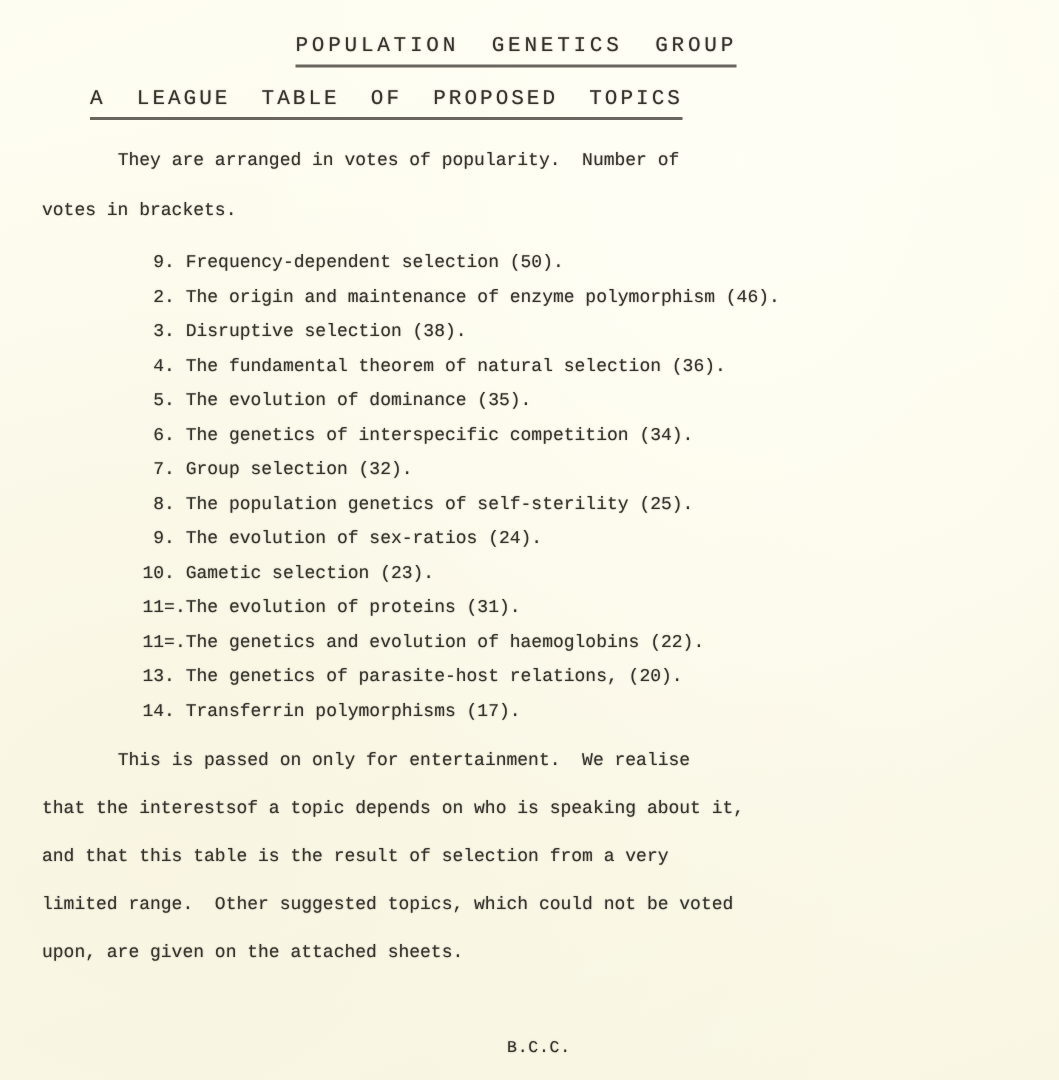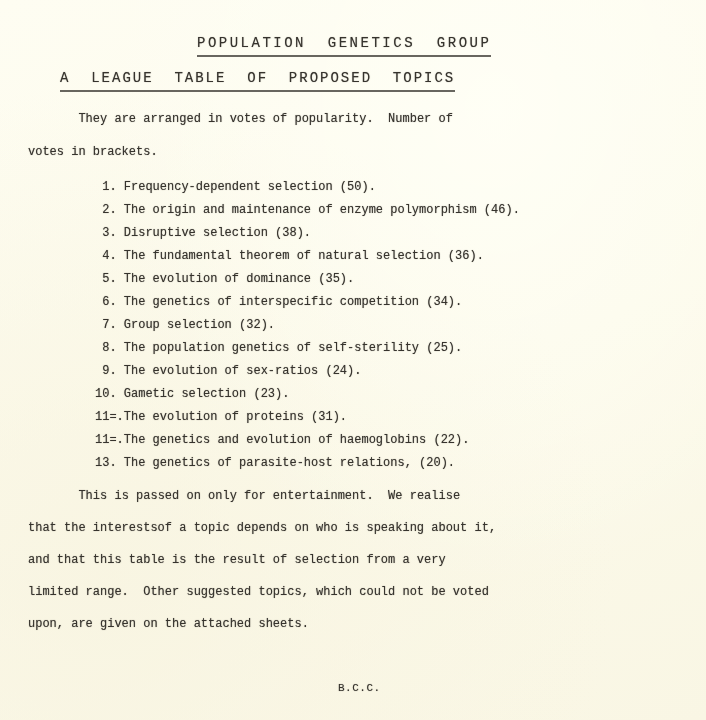--- a/index.html
+++ b/index.html
@@ -5,21 +5,21 @@
   html, body { margin: 0; padding: 0; }
   body {
     width: 706px; height: 720px;
     background: #fdfbec;
     font-family: "Liberation Mono", "DejaVu Sans Mono", monospace;
   }
   .page {
     position: relative;
     width: 706px; height: 720px;
     box-sizing: border-box;
-    padding: 12px 16px 0 28px;
+    padding: 0 16px 0 28px;
     overflow: hidden;
     color: #36332d;
     background:
       radial-gradient(ellipse at 70% 15%, rgba(255,255,246,0.9) 0%, rgba(255,255,246,0) 55%),
       radial-gradient(ellipse at 15% 80%, rgba(247,243,223,0.7) 0%, rgba(247,243,223,0) 60%),
       linear-gradient(160deg, #fefdf2 0%, #fcfaea 55%, #f9f6e4 100%);
   }
   .ink { text-shadow: 0 0 1px rgba(54,51,45,0.55); }
 
   .title-row, .subtitle-row { line-height: 0; }
@@ -71,33 +71,34 @@
   </div>
 
   <div class="subtitle-row">
     <span class="subtitle ink">A  LEAGUE  TABLE  OF  PROPOSED  TOPICS</span>
   </div>
 
   <div class="para para-intro ink">       They are arranged in votes of popularity.  Number of
 votes in brackets.</div>
 
   <div class="topics ink">
-      <div class="row"> 1. Frequency-dependent selection (50).</div>
+      <div class="row"> 9. Frequency-dependent selection (50).</div>
       <div class="row"> 2. The origin and maintenance of enzyme polymorphism (46).</div>
       <div class="row"> 3. Disruptive selection (38).</div>
       <div class="row"> 4. The fundamental theorem of natural selection (36).</div>
       <div class="row"> 5. The evolution of dominance (35).</div>
       <div class="row"> 6. The genetics of interspecific competition (34).</div>
       <div class="row"> 7. Group selection (32).</div>
       <div class="row"> 8. The population genetics of self-sterility (25).</div>
       <div class="row"> 9. The evolution of sex-ratios (24).</div>
       <div class="row">10. Gametic selection (23).</div>
       <div class="row">11=.The evolution of proteins (31).</div>
       <div class="row">11=.The genetics and evolution of haemoglobins (22).</div>
       <div class="row">13. The genetics of parasite-host relations, (20).</div>
+      <div class="row">14. Transferrin polymorphisms (17).</div>
     </div>
 
   <div class="para para-closing ink">       This is passed on only for entertainment.  We realise
 that the interestsof a topic depends on who is speaking about it,
 and that this table is the result of selection from a very
 limited range.  Other suggested topics, which could not be voted
 upon, are given on the attached sheets.</div>
 
   <div class="signature ink">B.C.C.</div>
 

